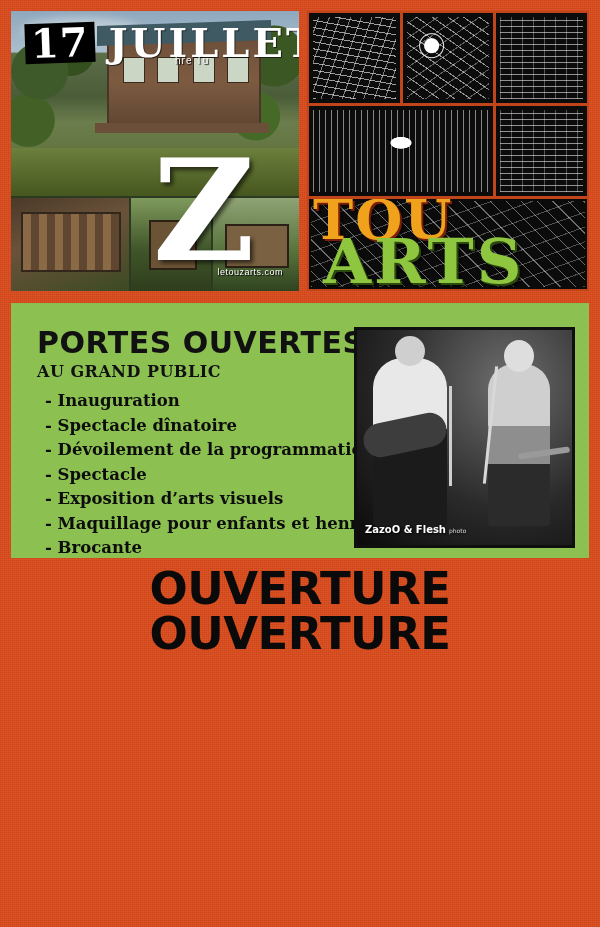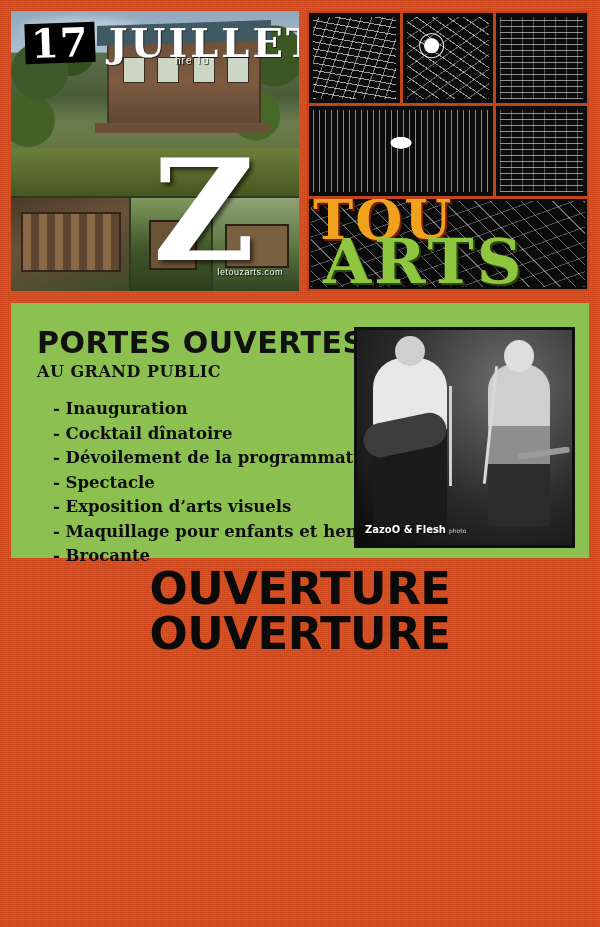--- a/index.html
+++ b/index.html
@@ -262,21 +262,21 @@
   .po-sub {
     font-family: "DejaVu Serif", serif;
     font-weight: 700;
     font-size: 16px;
     color: #111;
     letter-spacing: 0.5px;
     margin-bottom: 8px;
   }
   .po-list {
     list-style: none;
-    margin: 16px; padding: 0;
+    margin: 8px; padding: 0;
     font-family: "DejaVu Serif", serif;
     font-size: 16.5px;
     font-weight: 700;
     color: #0d0d0d;
     line-height: 1.49;
   }
   .band-photo {
     position: absolute;
     right: 14px; top: 24px;
     width: 215px; height: 215px;
@@ -519,21 +519,21 @@
         <div class="arts-text">ARTS</div>
       </div>
     </div>
   </div>
 
   <div class="green-panel">
     <div class="po-title">PORTES OUVERTES</div>
     <div class="po-sub">AU GRAND PUBLIC</div>
     <ul class="po-list">
       <li>- Inauguration</li>
-      <li>- Cocktail dînatoire</li>
+      <li>- Spectacle dînatoire</li>
       <li>- Dévoilement de la programmation</li>
       <li>- Spectacle</li>
       <li>- Exposition d’arts visuels</li>
       <li>- Maquillage pour enfants et henné</li>
       <li>- Brocante</li>
     </ul>
 
     <div class="band-photo">
       <div class="bp-bg"></div>
       <div class="bp-man"></div>

